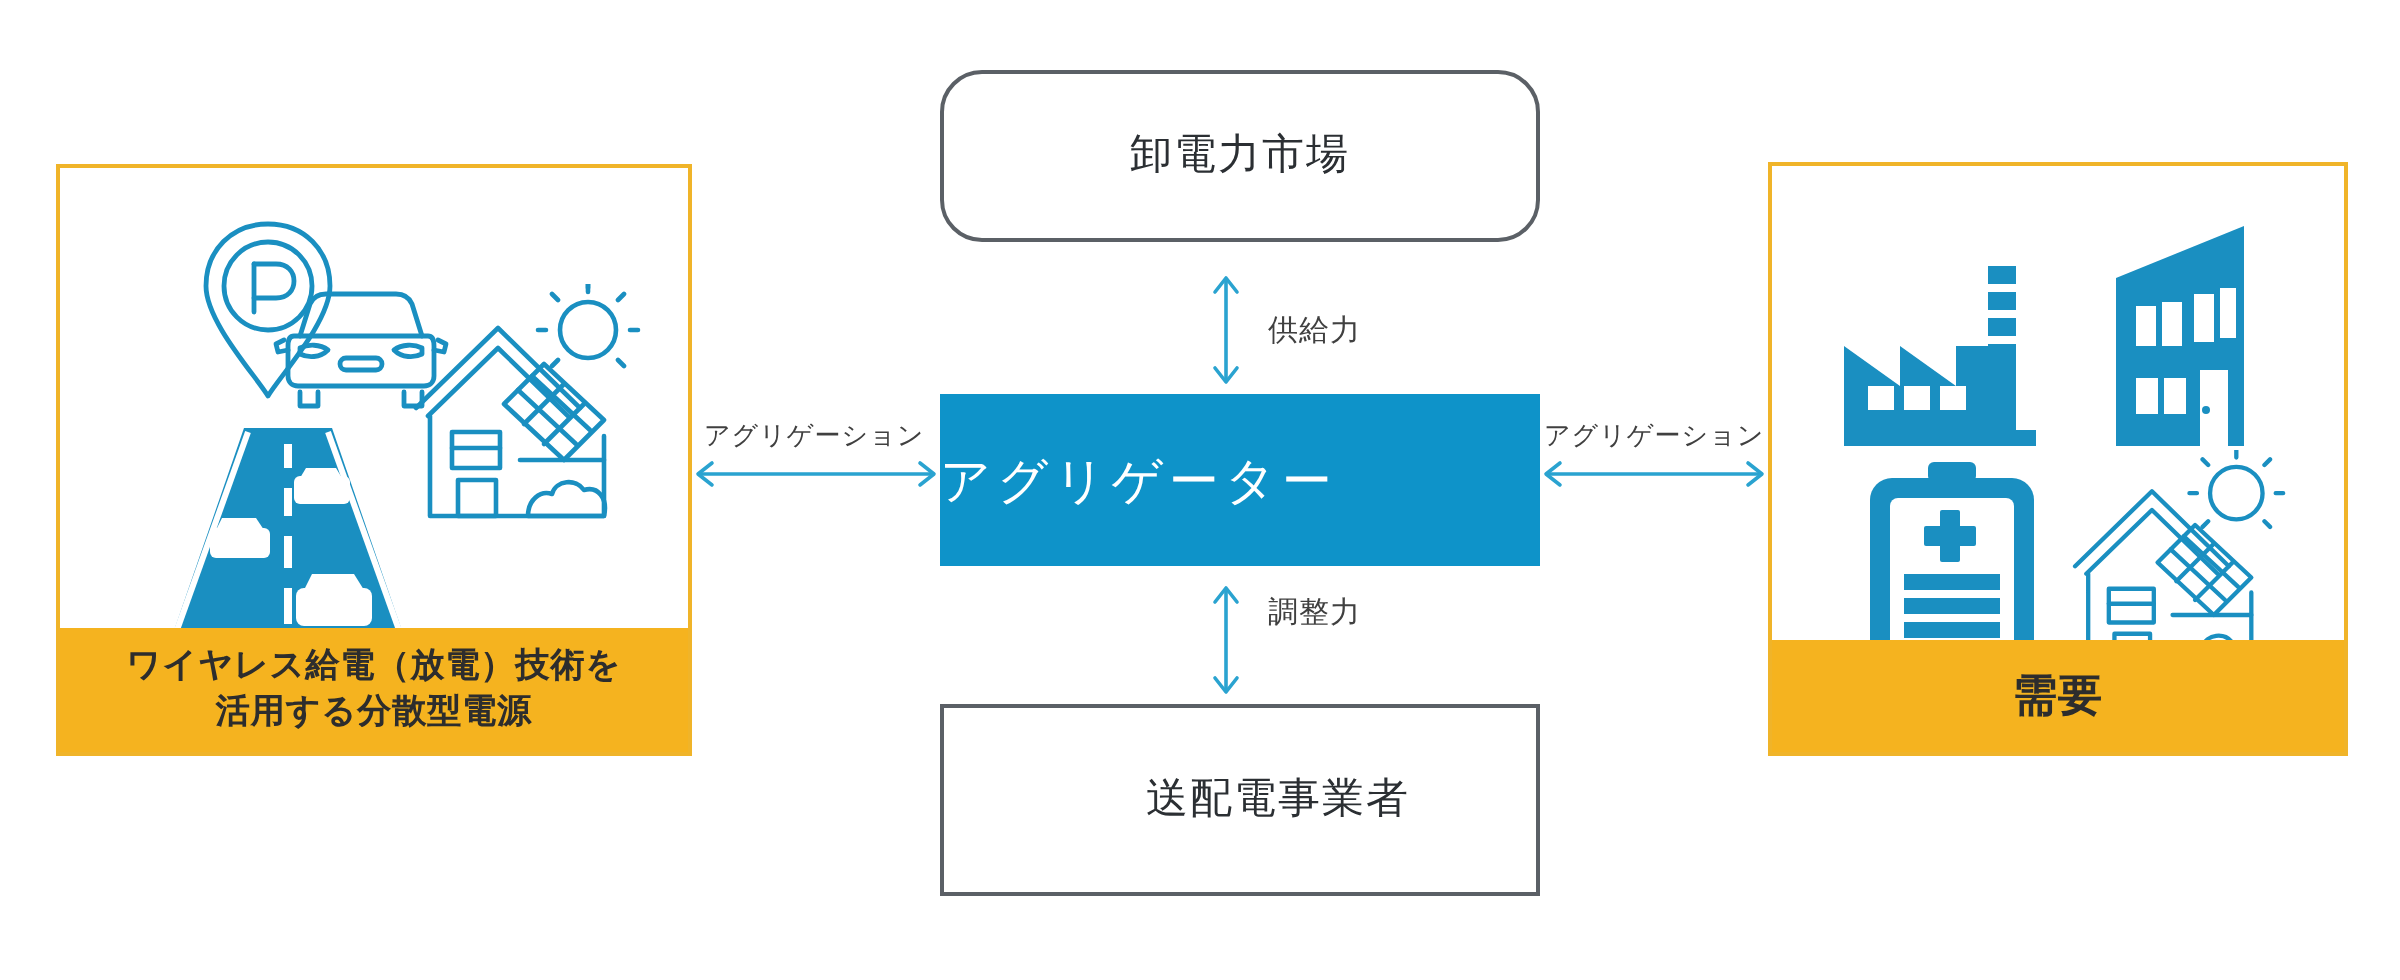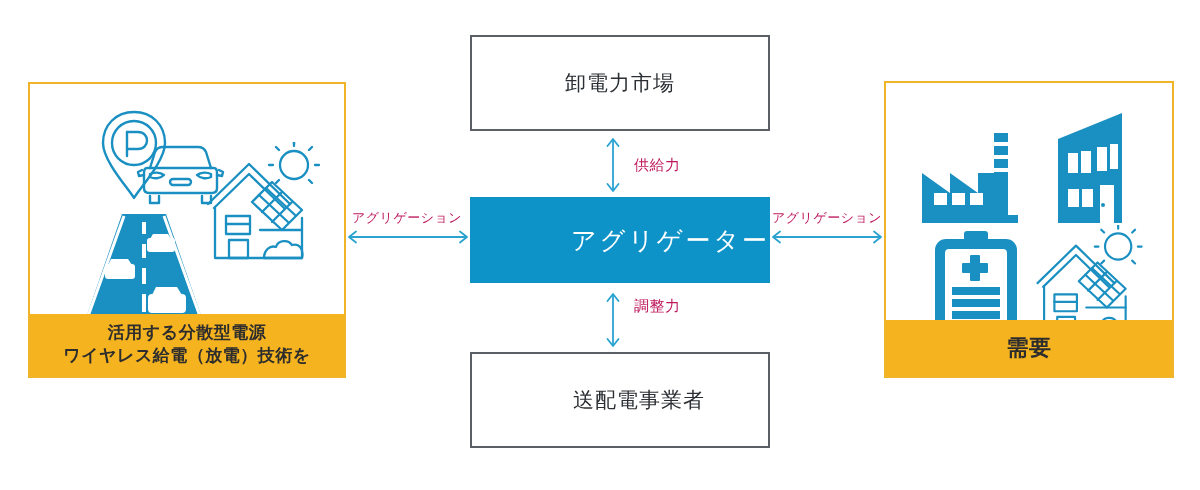--- a/index.html
+++ b/index.html
@@ -53,33 +53,33 @@
     line-height:1.45;
     font-size:21px;
     letter-spacing:1px;
   }
 
   
   .blue-box{
     background:#0e93c9;
     display:flex;
     align-items:center;
-    justify-content:flex-end;
+    justify-content:flex-start;
     color:#ffffff;
     font-size:25px;
     letter-spacing:3px;
     font-family:Liberation Mono, monospace;
   }
 
   
   .conn{position:absolute;}
   .conn-label{
     position:absolute;
     font-size:13px;
-    color:#be185d;
+    color:#404040;
     white-space:nowrap;
     letter-spacing:.5px;
   }
   .conn-label.v{font-size:15px;}
 
   .icon-svg{display:block;}
 </style>
 </head>
 <body>
 
@@ -162,22 +162,22 @@
           <path d="M33 47 h17 l4 6 h-24 z"></path>
           <path d="M74 82 h30 a4 4 0 0 1 4 4 v11 a4 4 0 0 1 -4 4 h-30 a4 4 0 0 1 -4 -4 v-11 a4 4 0 0 1 4 -4 z"></path>
           <path d="M78 75 h21 l5 8 h-30 z"></path>
         </g>
       </svg>
 
     </div>
 
     <div class="edge-caption" style="height:62px;font-size:17px;">
       <div>
+        <div>ワイヤレス給電（放電）技術を</div>
         <div>活用する分散型電源</div>
-        <div>ワイヤレス給電（放電）技術を</div>
       </div>
     </div>
   </div>
 
   <div class="panel edge-panel" style="left:884px;top:81px;width:290px;height:297px;">
 
     <div class="edge-art">
 
       <svg class="icon-svg" style="position:absolute;left:32px;top:48px;" width="110" height="100" viewBox="0 0 110 100">
         <g fill="#1a8fc1">
@@ -249,21 +249,21 @@
         </g>
       </svg>
 
     </div>
 
     <div class="edge-caption" style="height:56px;font-size:22px;">
       <div>需要</div>
     </div>
   </div>
 
-  <div class="panel plain-box" style="left:470px;top:35px;width:300px;height:96px;">
+  <div class="panel plain-box" style="left:470px;top:35px;width:300px;height:86px;border-radius:21px;">
     <div>
       <div>卸電力市場</div>
     </div>
   </div>
 
   <div class="panel blue-box" style="left:470px;top:197px;width:300px;height:86px;">
     <span>アグリゲーター</span>
   </div>
 
   <div class="panel plain-box" style="left:470px;top:352px;width:300px;height:96px;padding-left:38px;">

